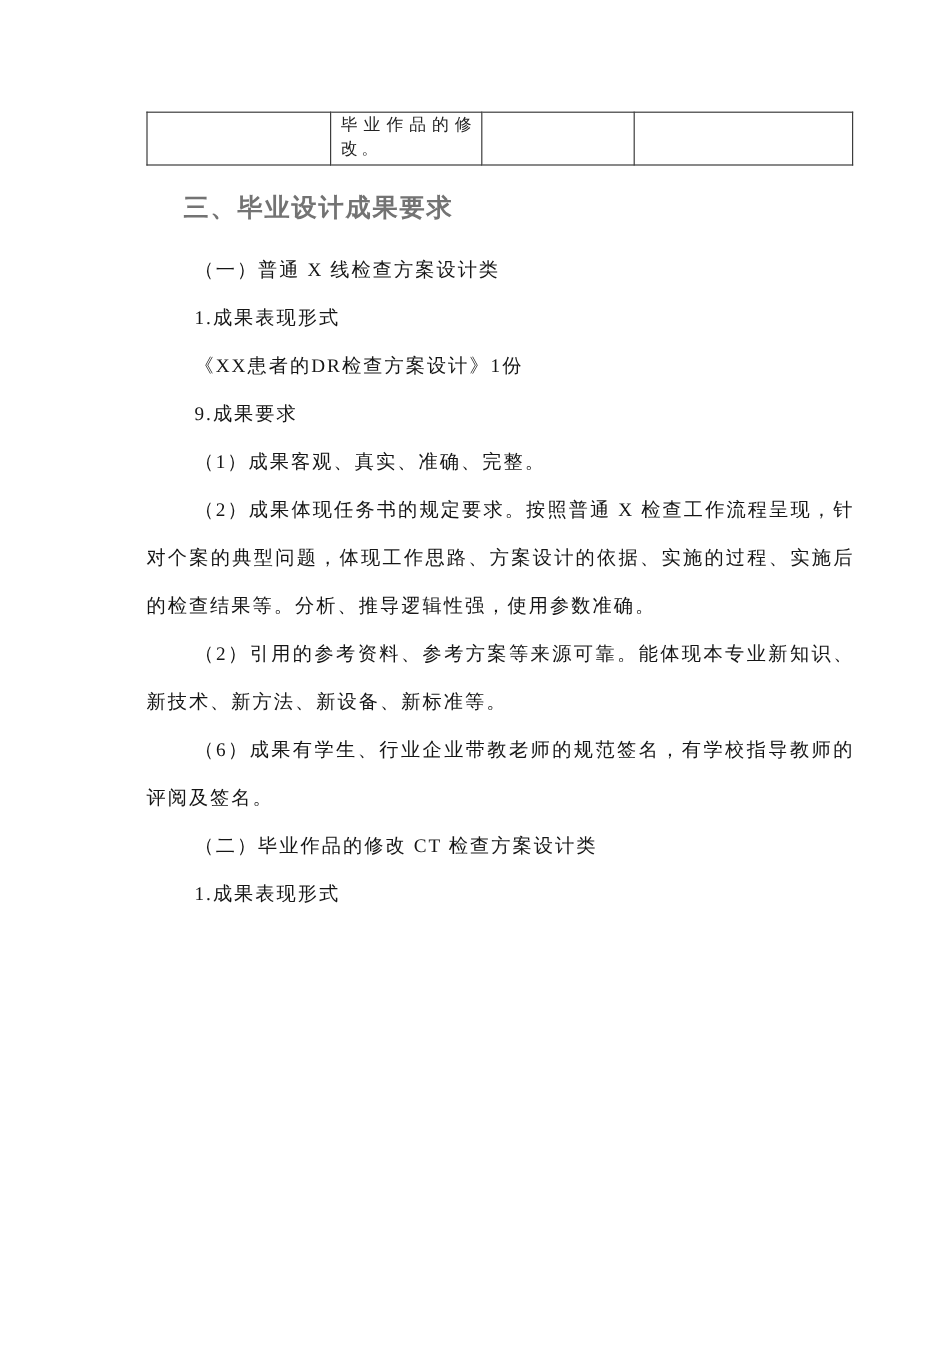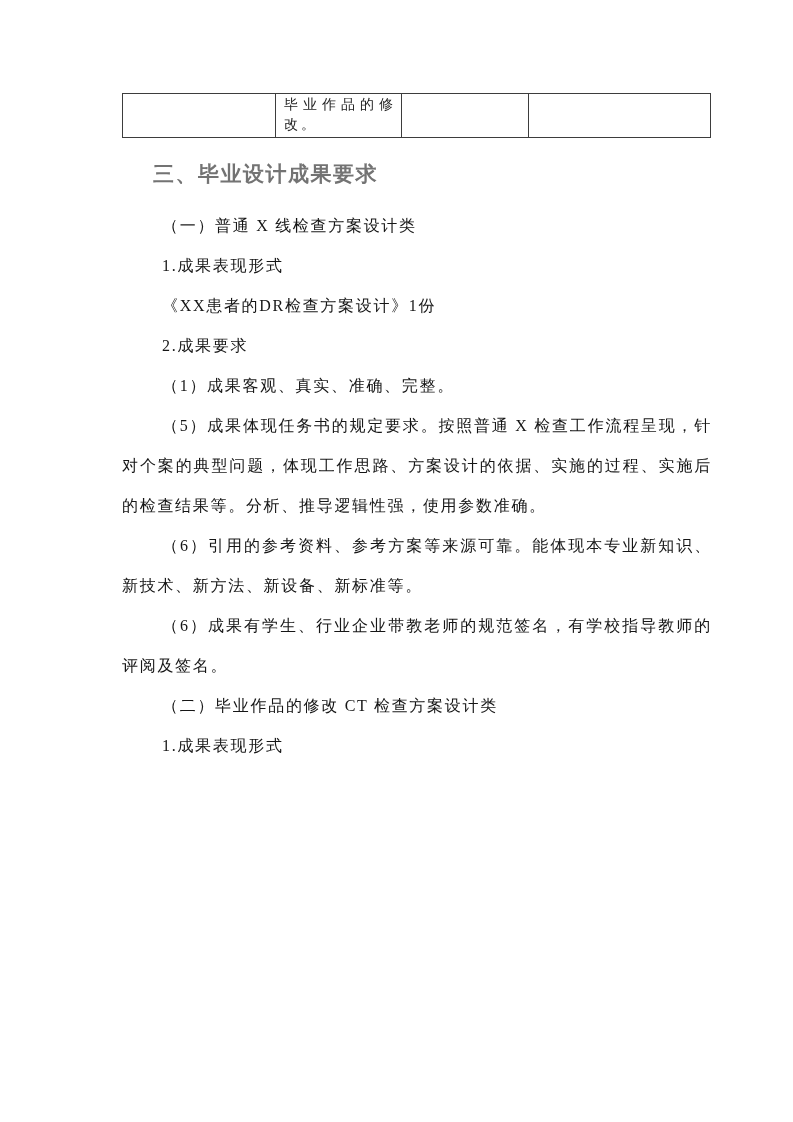--- a/index.html
+++ b/index.html
@@ -79,23 +79,23 @@
         </tr>
       </tbody>
     </table>
 
     <h2 class="heading">三、毕业设计成果要求</h2>
 
     <div class="body-text">
       <p class="para">（一）普通 X 线检查方案设计类</p>
       <p class="para">1.成果表现形式</p>
       <p class="para">《XX患者的DR检查方案设计》1份</p>
-      <p class="para">2.成果要求</p>
+      <p class="para">9.成果要求</p>
       <p class="para">（1）成果客观、真实、准确、完整。</p>
-      <p class="para">（5）成果体现任务书的规定要求。按照普通 X 检查工作流程呈现，针对个案的典型问题，体现工作思路、方案设计的依据、实施的过程、实施后的检查结果等。分析、推导逻辑性强，使用参数准确。</p>
-      <p class="para">（6）引用的参考资料、参考方案等来源可靠。能体现本专业新知识、新技术、新方法、新设备、新标准等。</p>
+      <p class="para">（2）成果体现任务书的规定要求。按照普通 X 检查工作流程呈现，针对个案的典型问题，体现工作思路、方案设计的依据、实施的过程、实施后的检查结果等。分析、推导逻辑性强，使用参数准确。</p>
+      <p class="para">（2）引用的参考资料、参考方案等来源可靠。能体现本专业新知识、新技术、新方法、新设备、新标准等。</p>
       <p class="para">（6）成果有学生、行业企业带教老师的规范签名，有学校指导教师的评阅及签名。</p>
       <p class="para">（二）毕业作品的修改 CT 检查方案设计类</p>
       <p class="para">1.成果表现形式</p>
     </div>
 
   </div>
 </div>
 
 </body></html>

